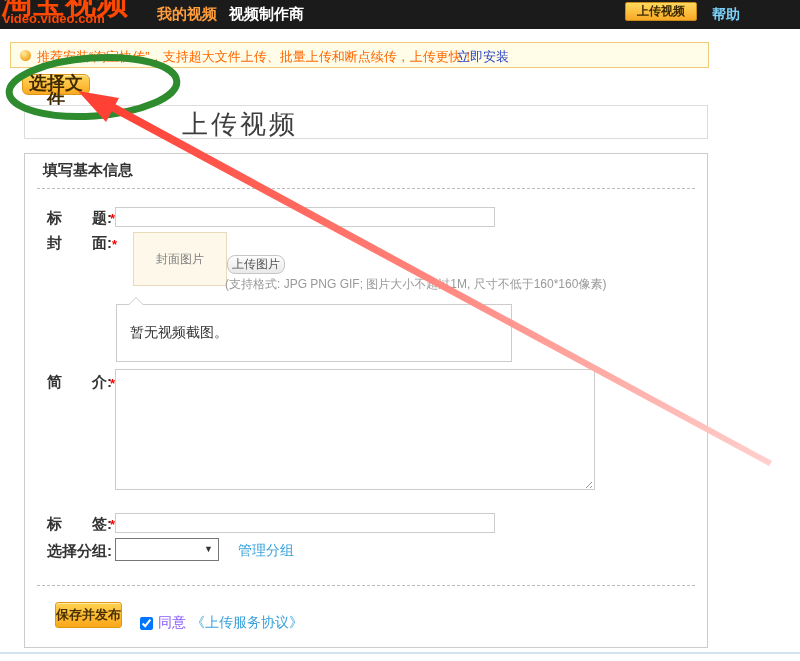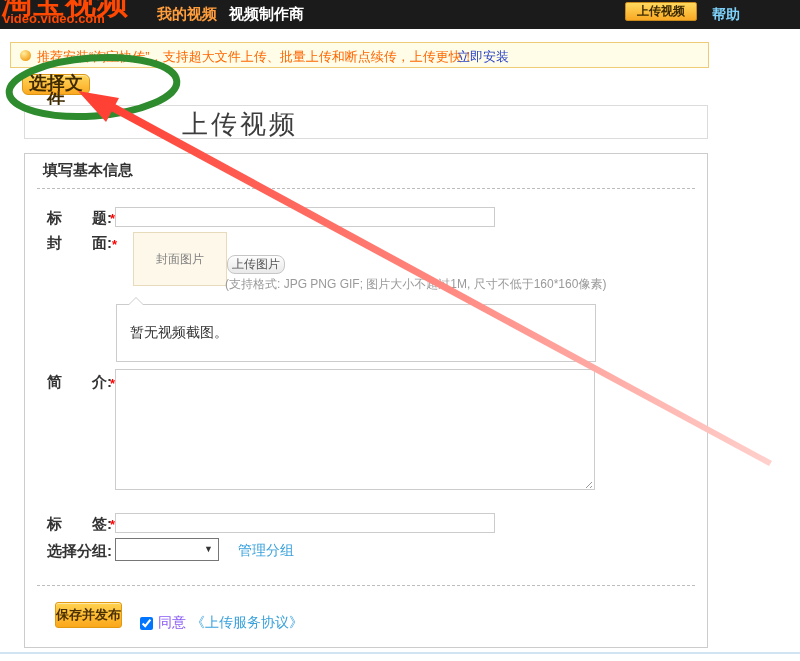--- a/index.html
+++ b/index.html
@@ -43,21 +43,21 @@
   .d1 { top:34px; } .d2 { top:431px; }
   .flabel { position:absolute; font-size:15px; font-weight:bold; color:#333; white-space:nowrap; }
   .req { position:absolute; font-size:13px; font-weight:bold; color:#ff0000; }
   .tinput { position:absolute; height:20px; width:380px; border:1px solid #cccccc; background:#fff; font-size:13px; padding:0 3px; font-family:inherit; }
   .cover-box { position:absolute; left:108px; top:78px; width:94px; height:54px; background:#fdf8ea; border:1px solid #e7dbbc;
     display:flex; align-items:center; justify-content:center; }
   .cover-box span { font-size:12px; color:#808080; }
   .upload-img-btn { position:absolute; left:202px; top:101px; width:58px; height:19px; font-size:12px; color:#555;
     background:linear-gradient(#fdfdfd,#e9e9e9); border:1px solid #c6c6c6; border-radius:8px; cursor:pointer; font-family:inherit; line-height:15px; }
   .cover-hint { position:absolute; left:200px; top:122px; font-size:12px; color:#9a9a9a; white-space:nowrap; }
-  .tip-box { position:absolute; left:91px; top:150px; width:480px; height:58px; background:#fff; border:1px solid #cccccc; }
+  .tip-box { position:absolute; left:91px; top:150px; width:396px; height:58px; background:#fff; border:1px solid #cccccc; }
   .tip-box:before { content:""; position:absolute; left:11px; top:-8px; border:8px solid transparent; border-top:none; border-bottom:8px solid #cccccc; }
   .tip-box:after { content:""; position:absolute; left:12px; top:-7px; border:7px solid transparent; border-top:none; border-bottom:7px solid #ffffff; }
   .tip-text { position:absolute; left:13px; top:19px; font-size:14px; color:#333; }
   .intro-area { position:absolute; left:90px; top:215px; width:480px; height:121px; border:1px solid #cccccc; resize:none;
     font-family:inherit; font-size:13px; padding:3px; }
   .resize-grip { position:absolute; left:558px; top:325px; width:9px; height:9px;
     background:repeating-linear-gradient(135deg, transparent 0 2px, #999 2px 3px);
     clip-path:polygon(100% 0, 100% 100%, 0 100%); }
   .fake-select { position:absolute; left:90px; top:384px; width:104px; height:23px; background:#fff; border:1px solid #767676; cursor:pointer; }
   .fake-select .sel-val { position:absolute; left:4px; top:4px; font-size:13px; color:#333; }

